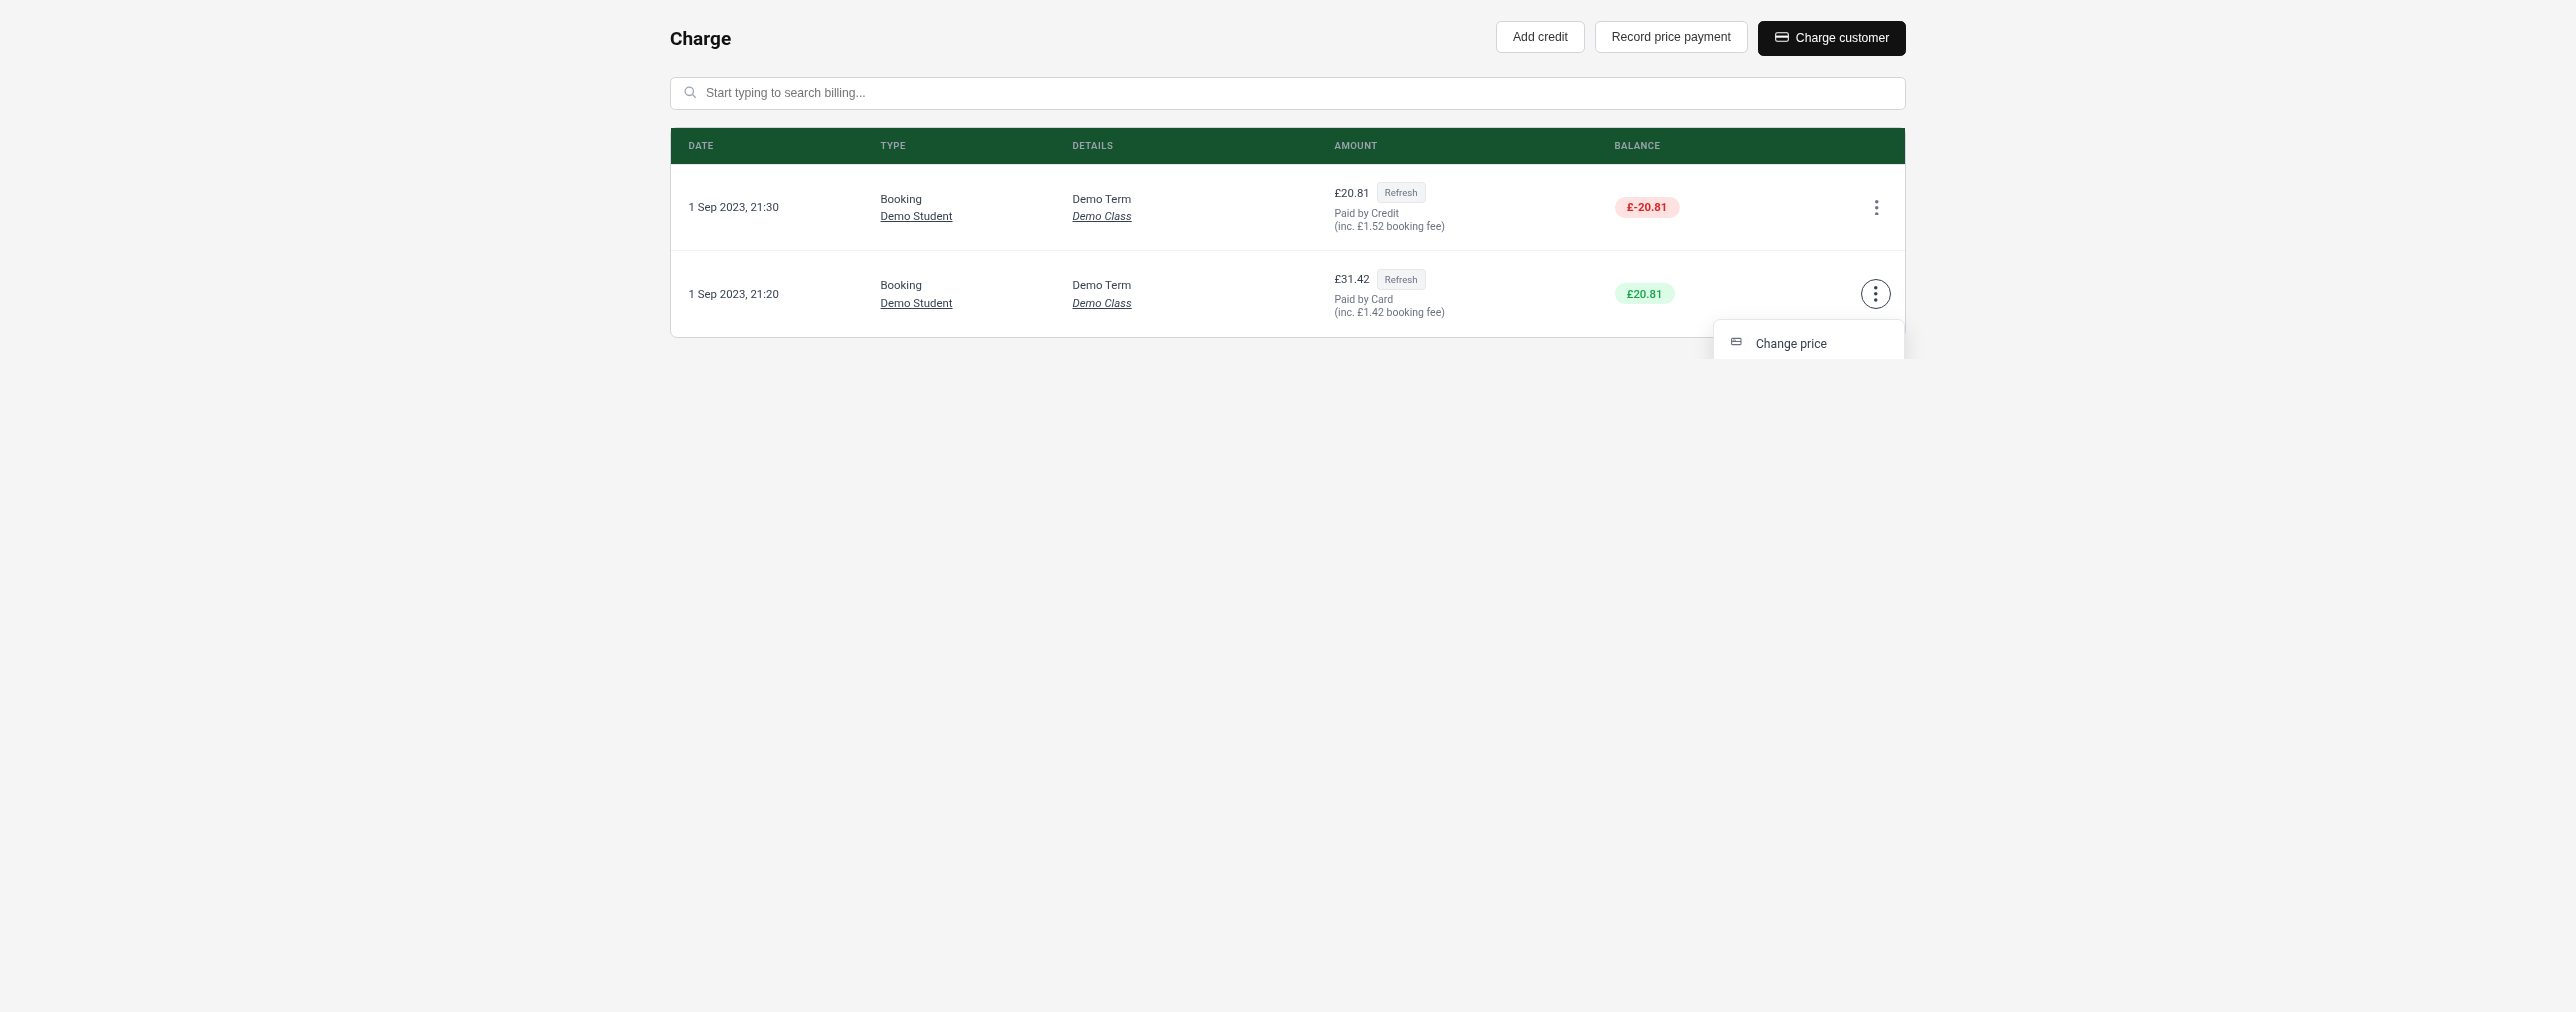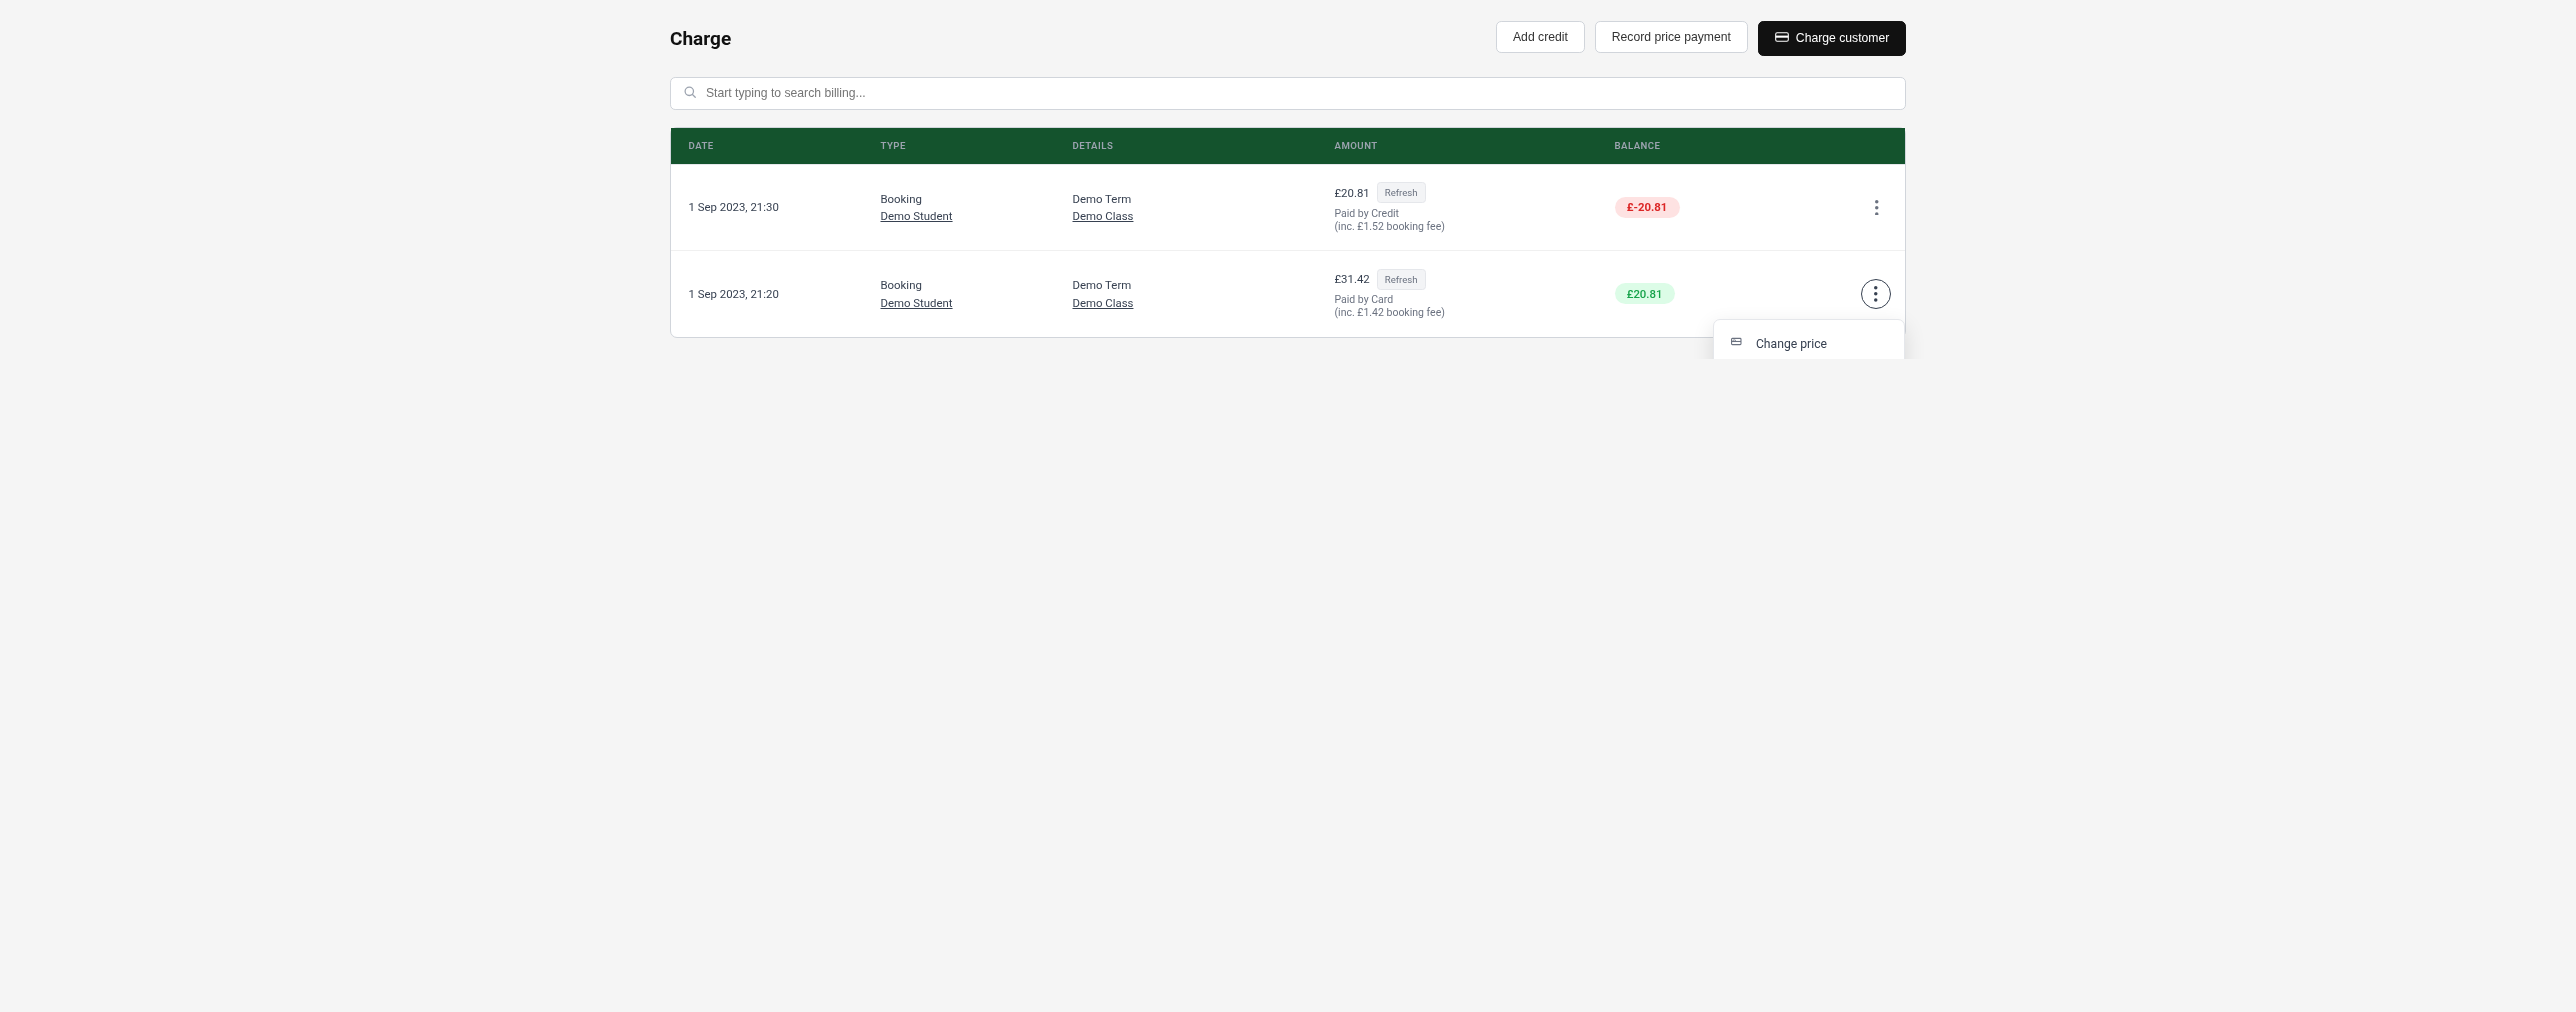--- a/index.html
+++ b/index.html
@@ -99,21 +99,21 @@
       border-bottom: 0.9px solid #f0f0f0;
       align-items: center;
       position: relative;
     }
     .table-row:last-child { border-bottom: none; }
     .cell { padding-right: 10.5px; }
     .cell-date { font-size: 11.4px; color: #374151; }
     .cell-type { font-size: 11.4px; color: #374151; }
     .cell-type a { color: #374151; text-decoration: underline; cursor: pointer; }
     .cell-details { font-size: 11.4px; color: #374151; }
-    .cell-details a { color: #374151; text-decoration: underline; cursor: pointer; }
+    .cell-details a { color: #374151; text-decoration: underline; cursor: pointer; font-style: italic; }
     .cell-amount { font-size: 11.4px; color: #374151; }
     .amount-row { display: flex; align-items: center; gap: 7px; margin-bottom: 3.5px; }
     .amount-value { font-size: 11.4px; }
     .refresh-badge {
       background: #f3f4f6;
       border: 0.9px solid #e5e7eb;
       border-radius: 3.5px;
       padding: 4px 7px;
       font-size: 9.6px;
       color: #6b7280;

